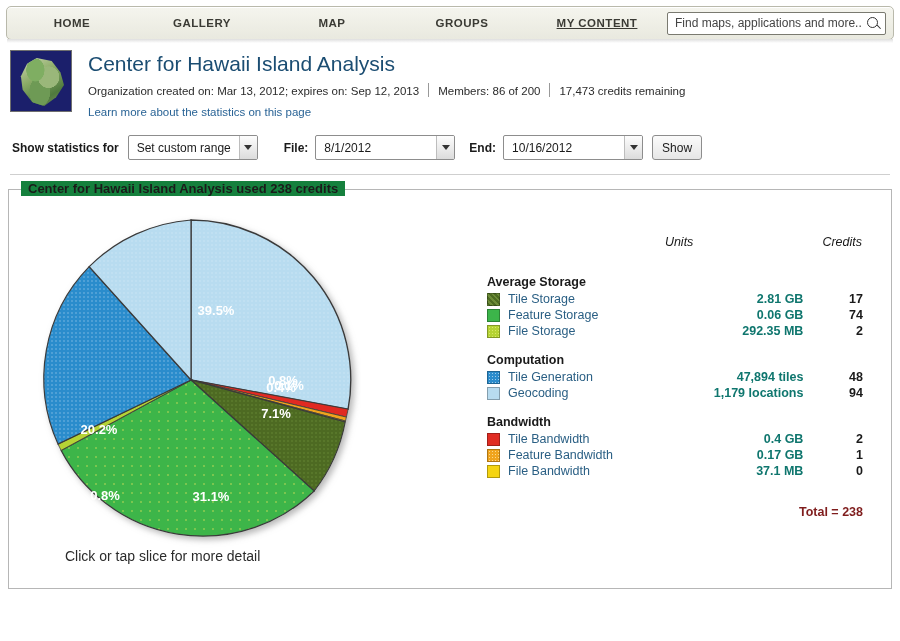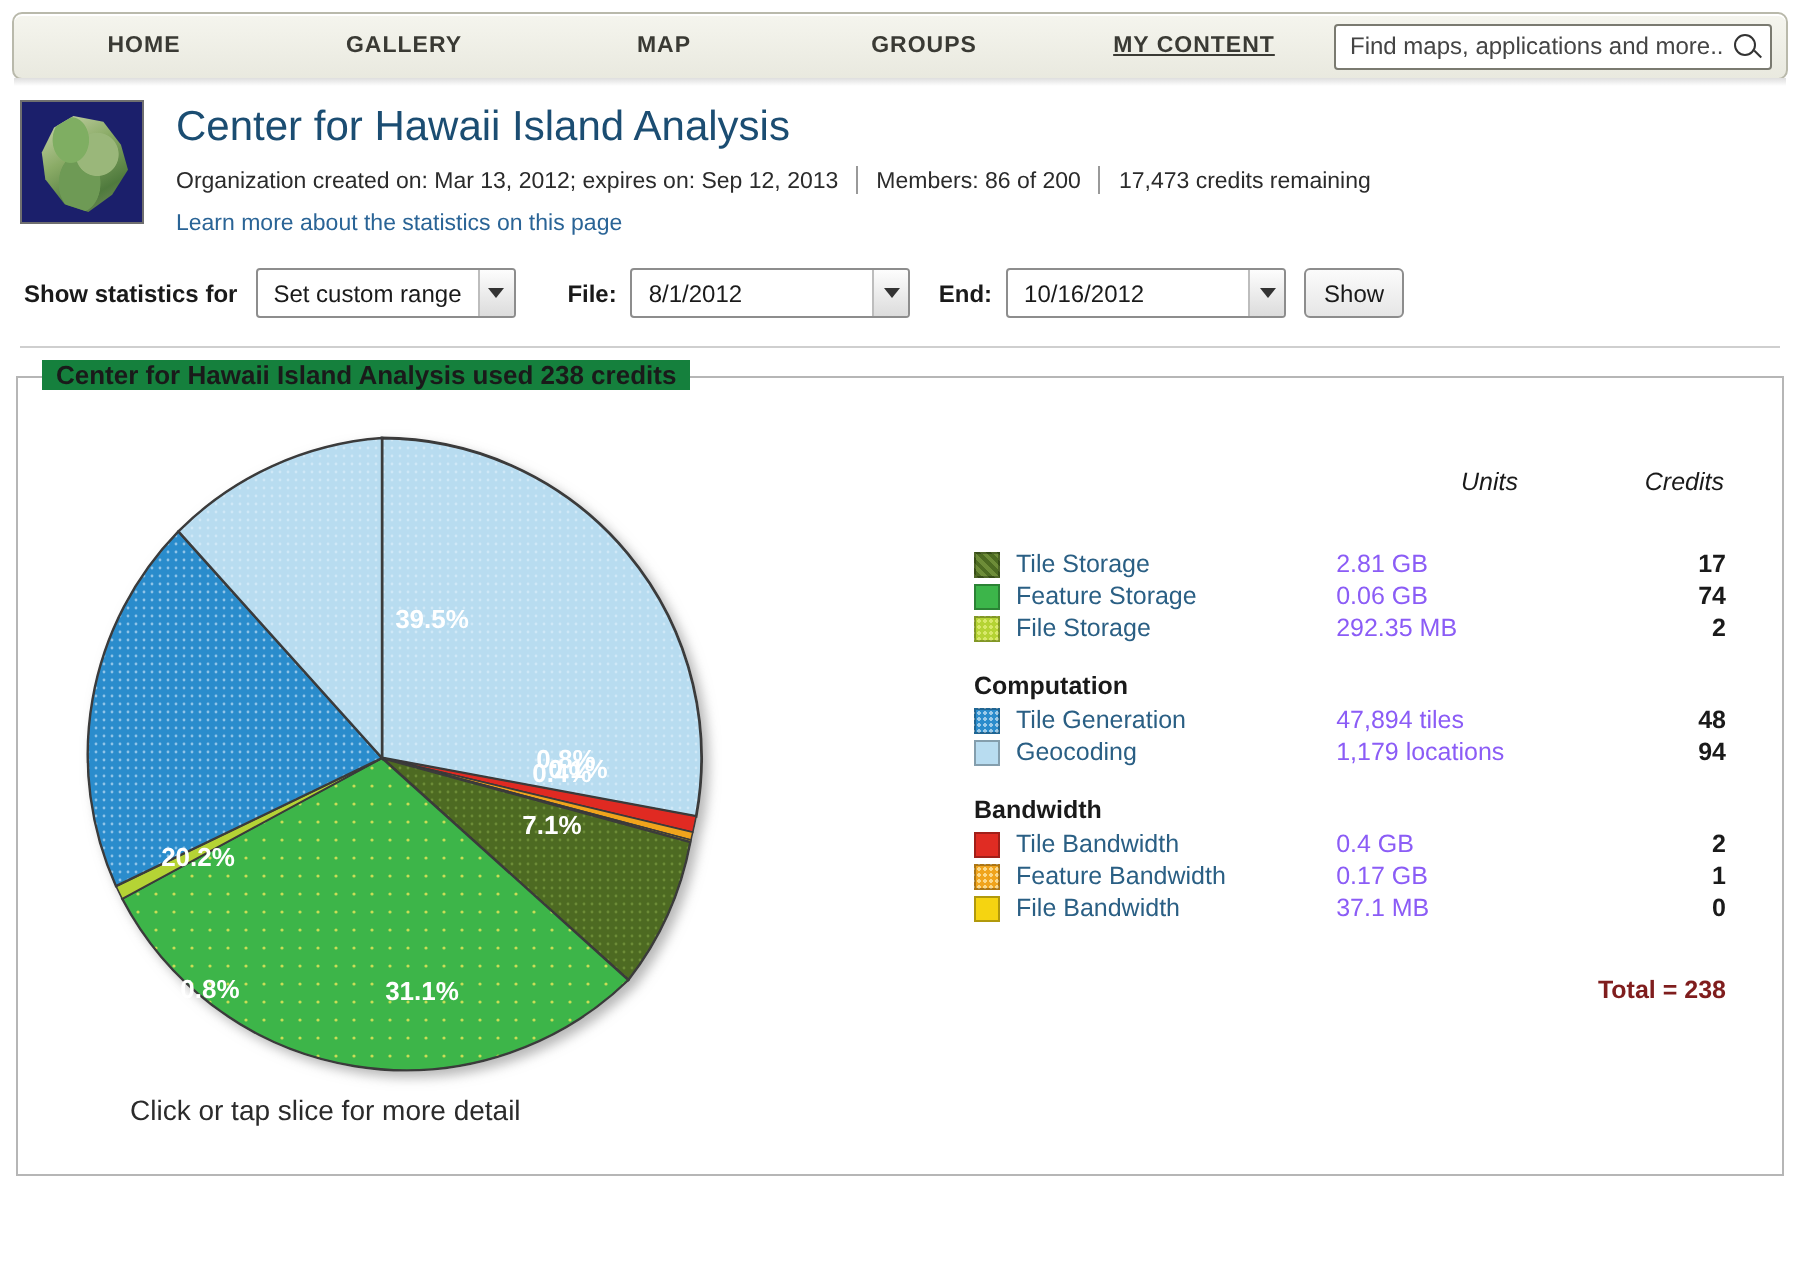--- a/index.html
+++ b/index.html
@@ -230,21 +230,21 @@
   }
   .legend-table{
     width:100%;
     border-collapse:collapse;
   }
   .legend-table th{
     font-weight:normal;
     font-style:italic;
     font-size:12.5px;
     color:#1a1a1a;
-    text-align:center;
+    text-align:left;
     padding-bottom:26px;
   }
   .legend-table th.sw, .legend-table th.nm{ text-align:left; }
   .legend-table td{
     font-size:12.5px;
     padding:1px 0;
     vertical-align:middle;
   }
   td.sw{ width:16px; }
   .swatch{
@@ -252,24 +252,25 @@
     width:13px; height:13px;
     border:1px solid rgba(0,0,0,.28);
   }
   td.nm{
     color:#2a5f84;
     padding-left:5px;
     white-space:nowrap;
     cursor:pointer;
   }
   td.units{
-    color:#8b5cf6;
+    text-align:right;
+    color:#0f766e;
     white-space:nowrap;
     padding-right:18px;
-    font-weight:normal;
+    font-weight:bold;
   }
   td.credits{
     text-align:right;
     color:#1a1a1a;
     width:34px;
     font-weight:bold;
   }
   tr.group td{
     font-weight:bold;
     color:#1a1a1a;
@@ -425,20 +426,23 @@
         <thead>
           <tr>
             <th class="sw"></th>
             <th class="nm"></th>
             <th>Units</th>
             <th>Credits</th>
           </tr>
         </thead>
         <tbody>
 
+          <tr class="group first">
+            <td colspan="4">Average Storage</td>
+          </tr>
           <tr>
             <td class="sw">
                 <span class="swatch" style="background-image:repeating-linear-gradient(45deg,#4d6b22 0 2px,#6d8c38 2px 4px);"></span>
               </td>
             <td class="nm">Tile Storage</td>
             <td class="units">2.81 GB</td>
             <td class="credits">17</td>
           </tr>
           <tr>
             <td class="sw">

